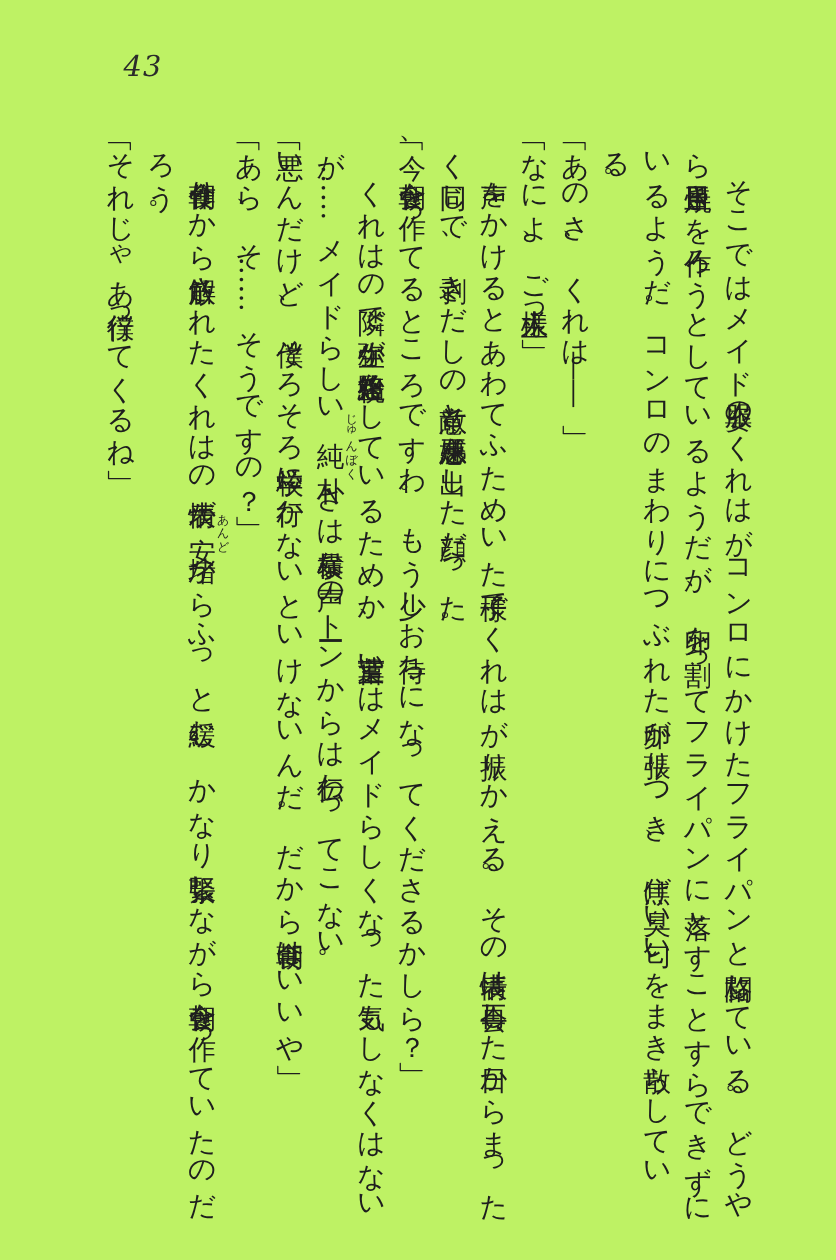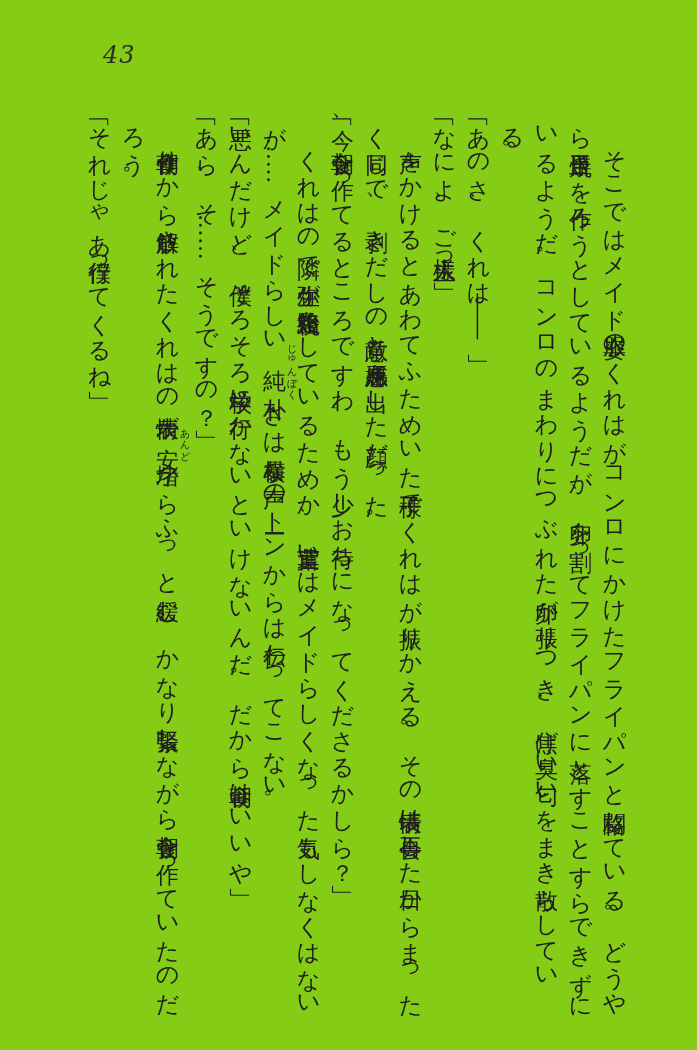--- a/index.html
+++ b/index.html
@@ -9,21 +9,21 @@
   body {
     width: 697px;
     height: 1050px;
     overflow: hidden;
     background: #ffffff;
   }
   .page {
     position: relative;
     width: 697px;
     height: 1050px;
-    background: #84cc16;
+    background: #bef264;
     font-family: "DejaVu Serif", "Liberation Serif", serif;
   }
   .page-number {
     position: absolute;
     top: 41px;
     left: 103px;
     font-size: 24px;
     font-style: italic;
     color: #2b2b2b;
     letter-spacing: 1px;

